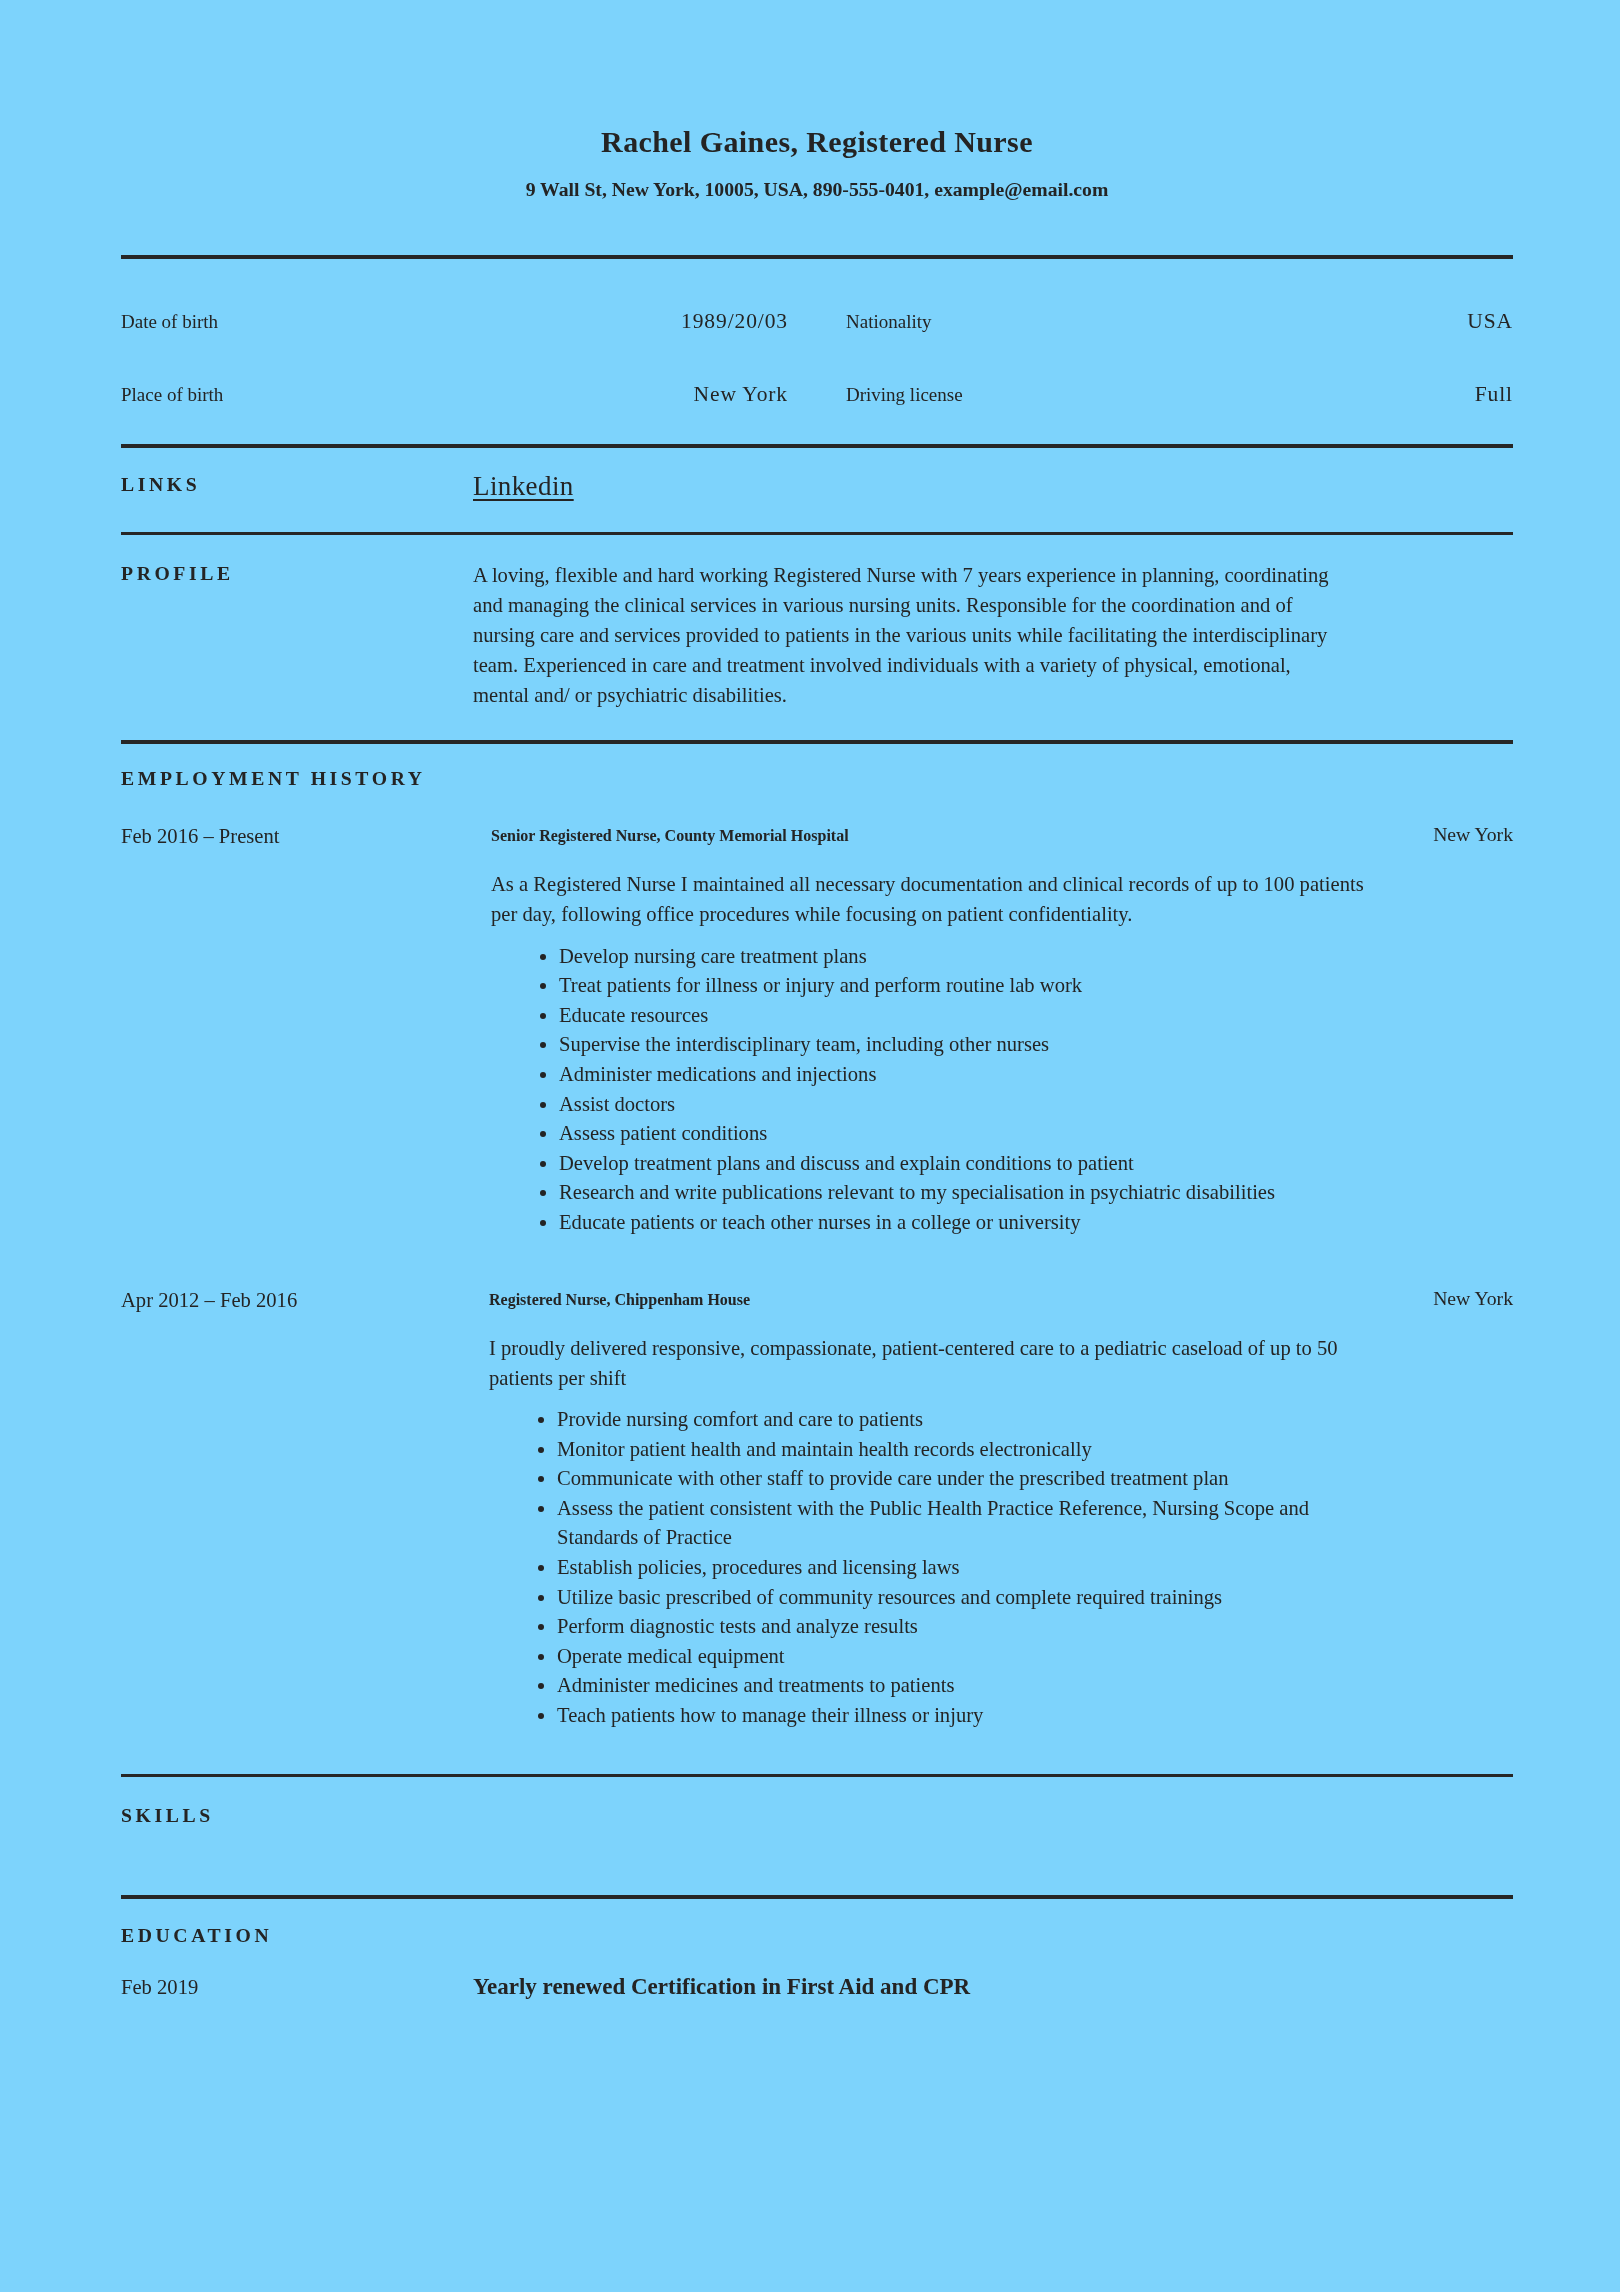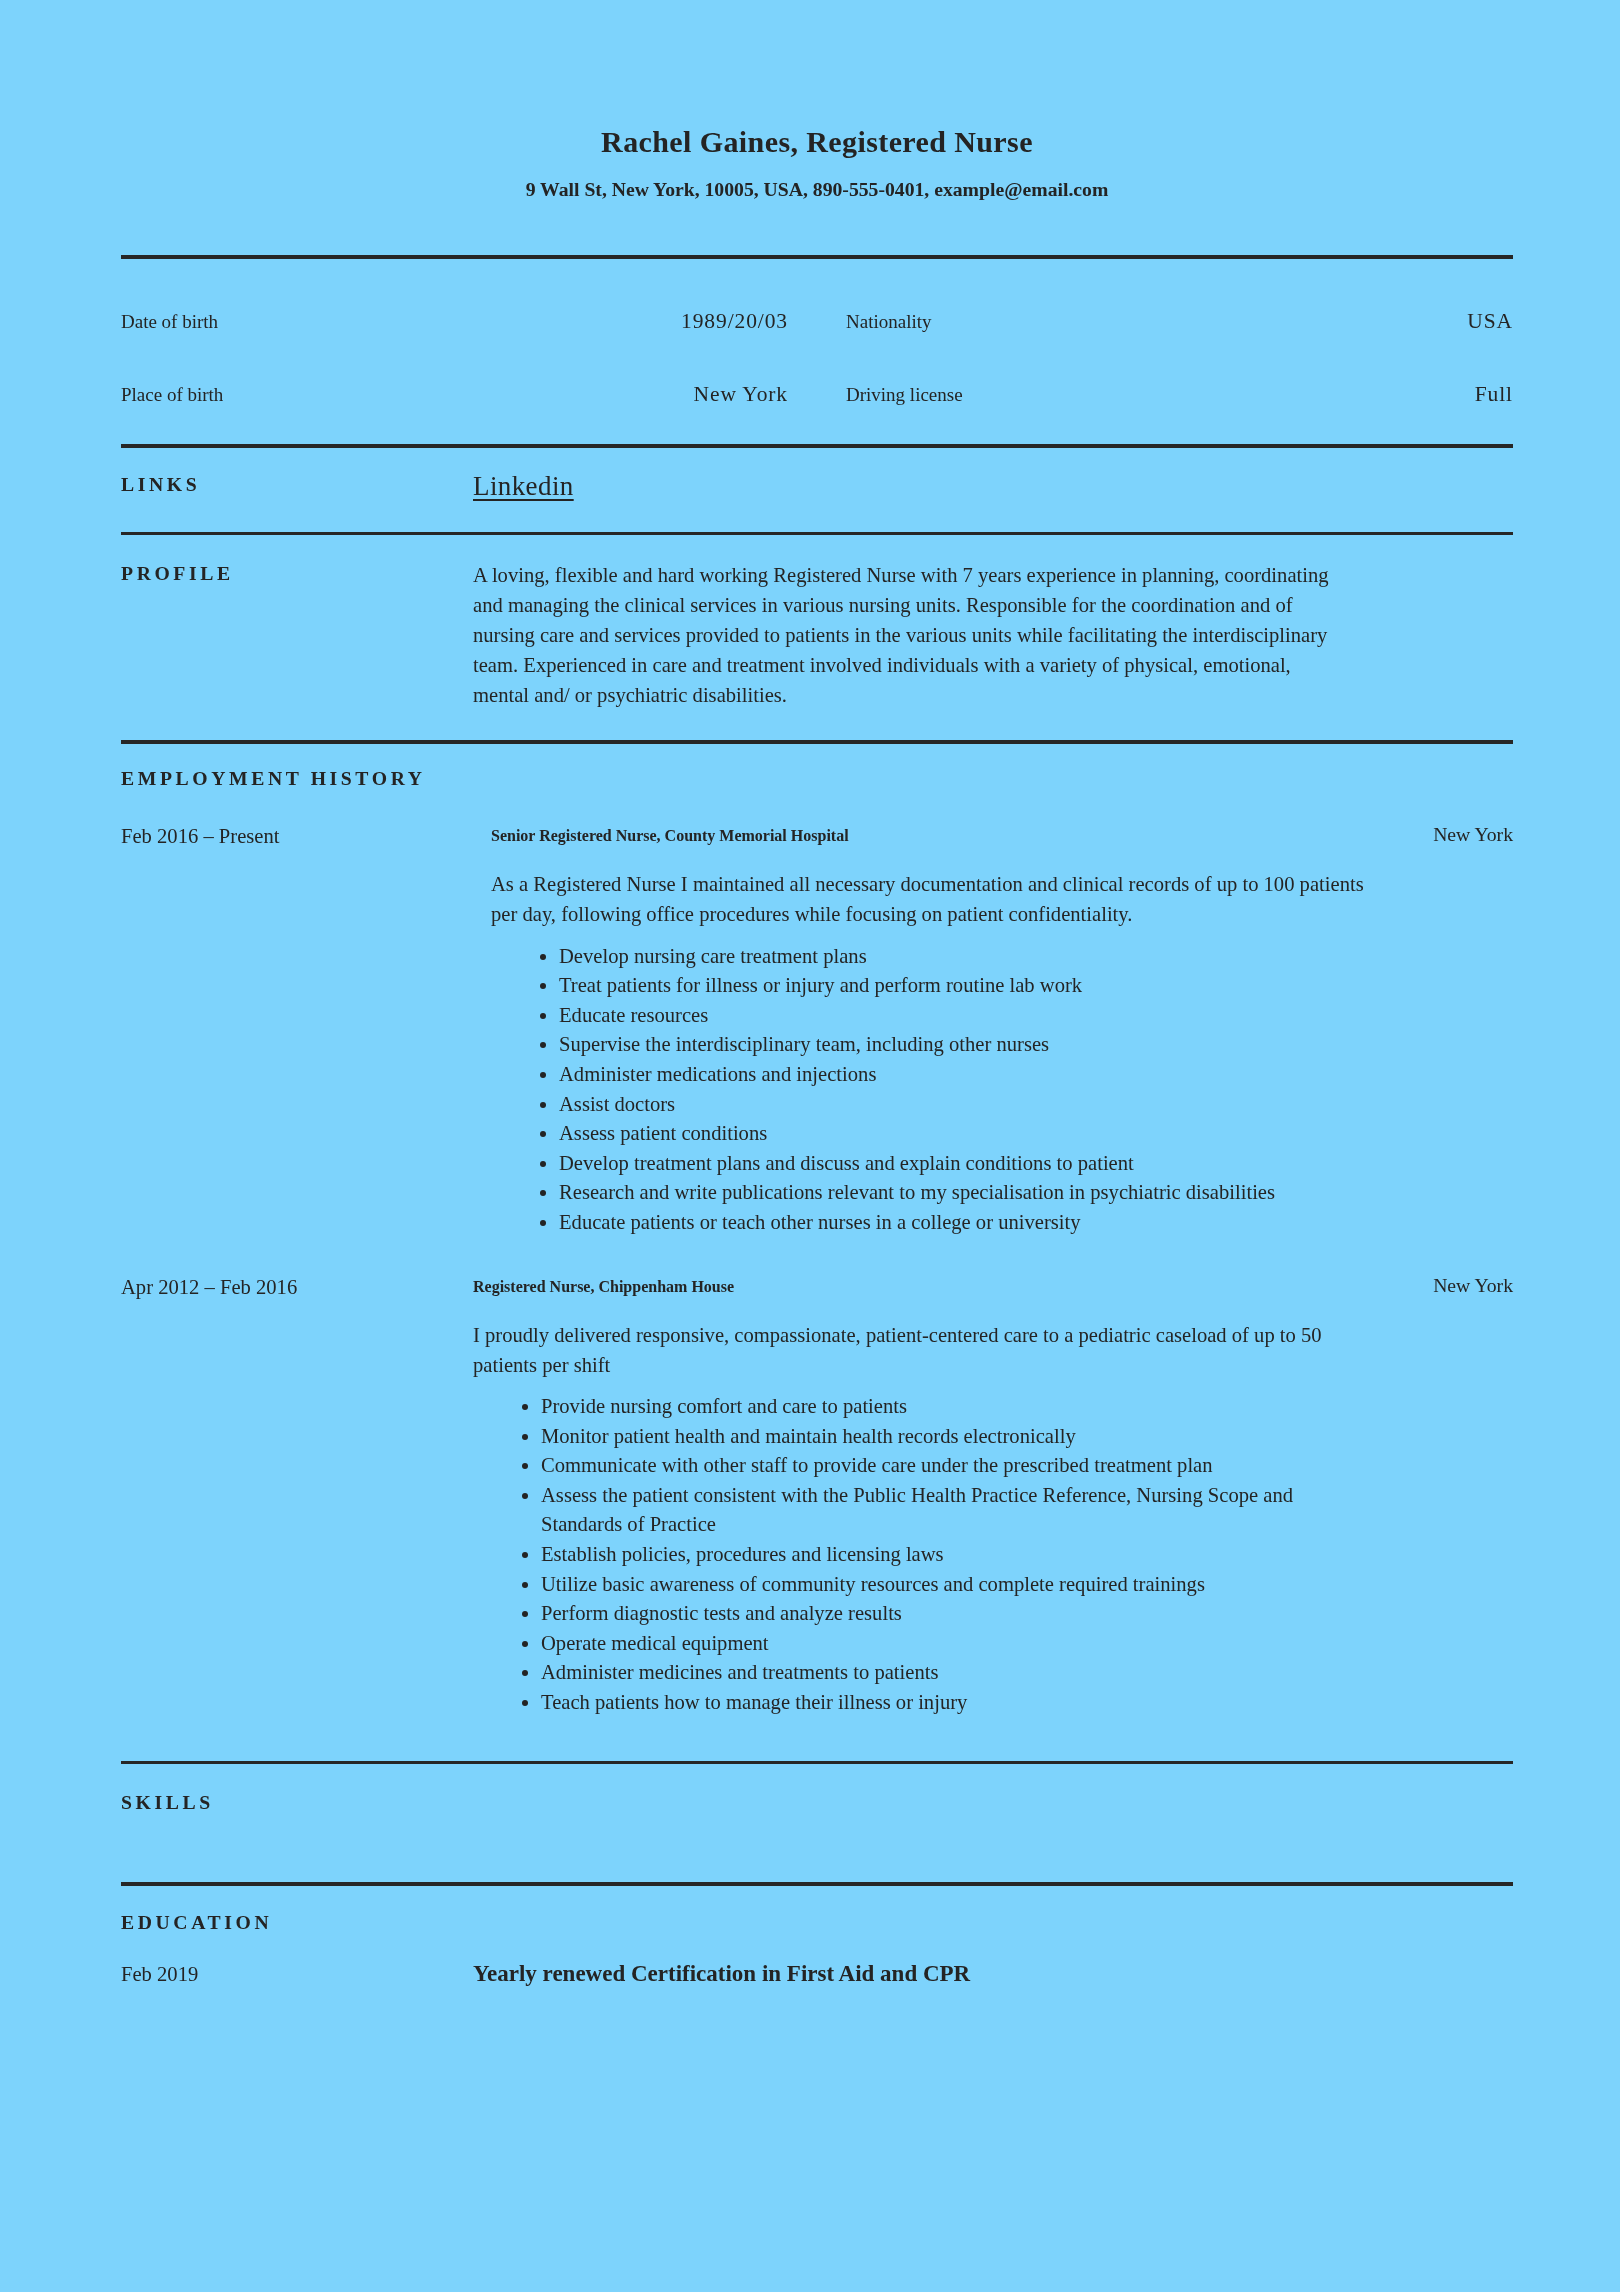--- a/index.html
+++ b/index.html
@@ -81,21 +81,21 @@
   .profile-row { margin-top: 25px; }
   .body-text {
     font-size: 20.6px;
     line-height: 30px;
     white-space: pre-line;
   }
 
   .employment-heading-row { margin-top: 21.5px; }
 
   .job-1 { margin-top: 29px; gap: 18px; }
-  .job-2 { margin-top: 34px; }
+  .job-2 { margin-top: 47px; gap: 16px; }
   .job-dates, .edu-dates { font-size: 20.6px; line-height: 30px; }
   .job-head { display: flex; justify-content: space-between; align-items: baseline; }
   .job-title { font-size: 16px; font-weight: 700; line-height: 30px; }
   .job-location { font-size: 19.7px; line-height: 27px; }
   .job-summary { margin-top: 18px; }
 
   ul.bullets {
     margin: 12.5px 0 0;
     padding: 0 0 0 68px;
     list-style: disc outside;
@@ -209,21 +209,21 @@
       <div class="body-text job-summary">I proudly delivered responsive, compassionate, patient-centered care to a pediatric caseload of up to 50
 patients per shift</div>
       <ul class="bullets">
 
       <li>Provide nursing comfort and care to patients</li>
           <li>Monitor patient health and maintain health records electronically</li>
           <li>Communicate with other staff to provide care under the prescribed treatment plan</li>
           <li>Assess the patient consistent with the Public Health Practice Reference, Nursing Scope and
 Standards of Practice</li>
           <li>Establish policies, procedures and licensing laws</li>
-          <li>Utilize basic awareness of community resources and complete required trainings</li>
+          <li>Utilize basic prescribed of community resources and complete required trainings</li>
           <li>Perform diagnostic tests and analyze results</li>
           <li>Operate medical equipment</li>
           <li>Administer medicines and treatments to patients</li>
           <li>Teach patients how to manage their illness or injury</li>
         </ul>
     </div>
   </div>
 
   <div class="rule rule-5"></div>
 

